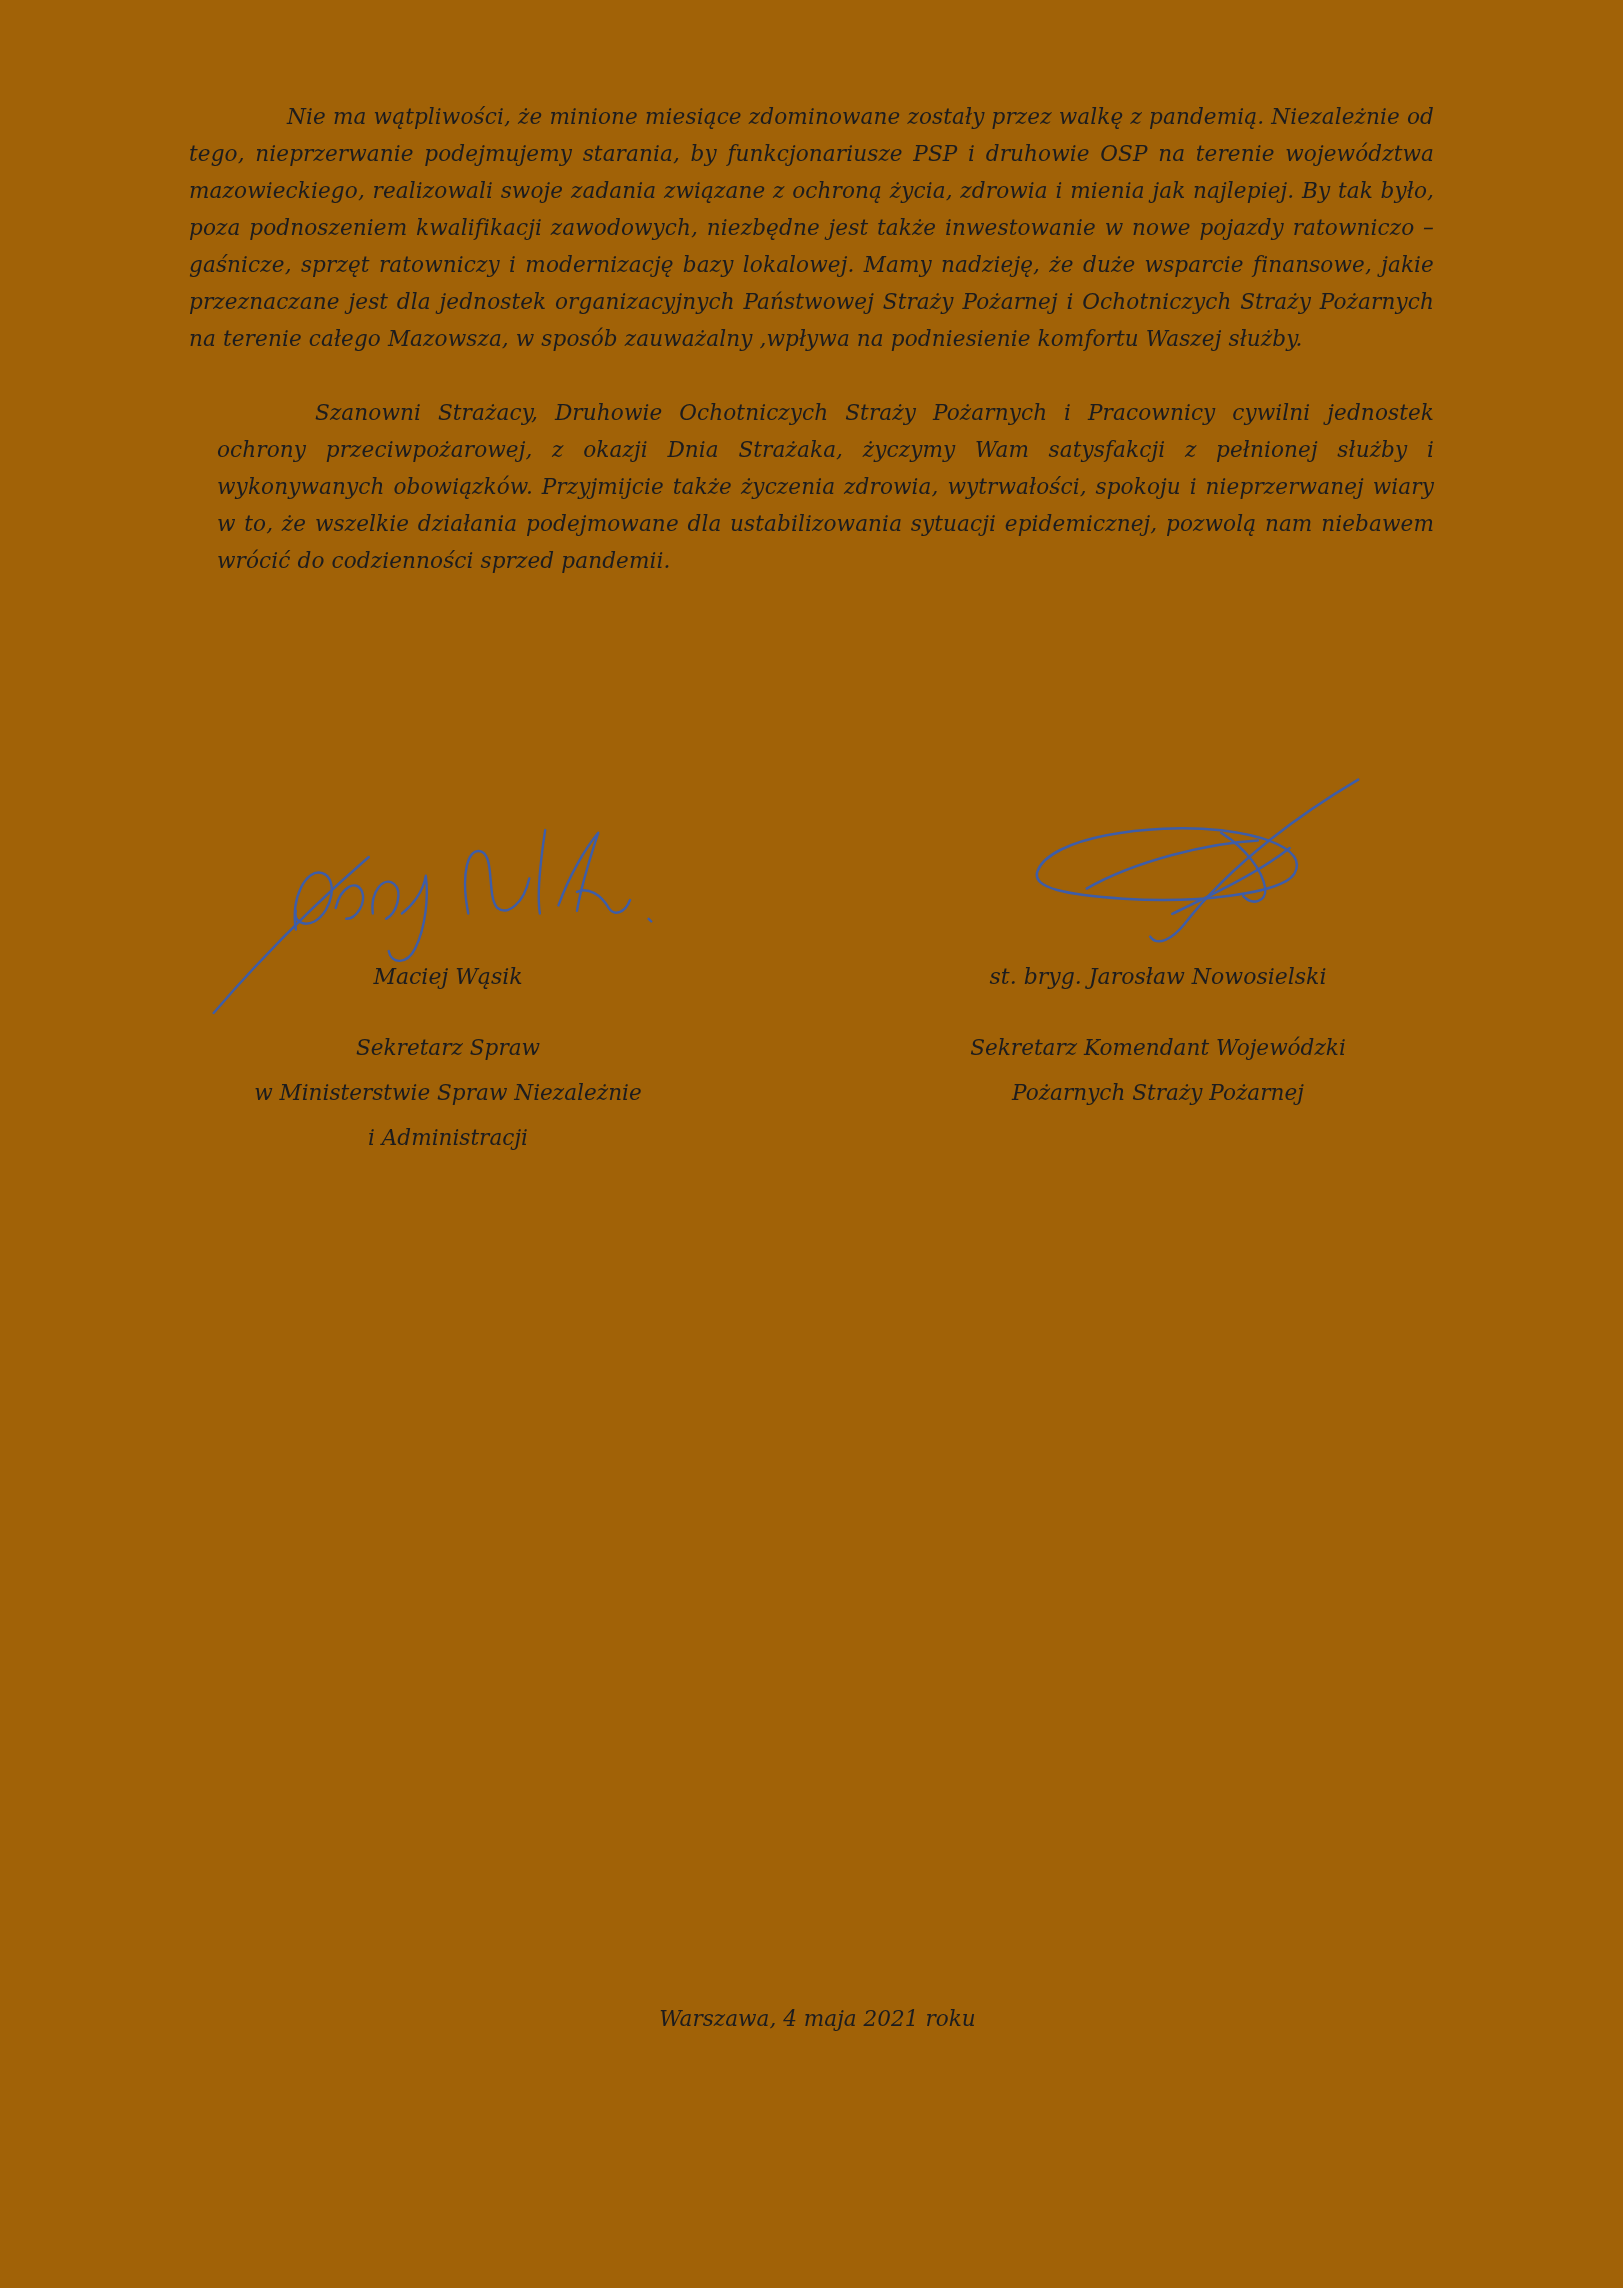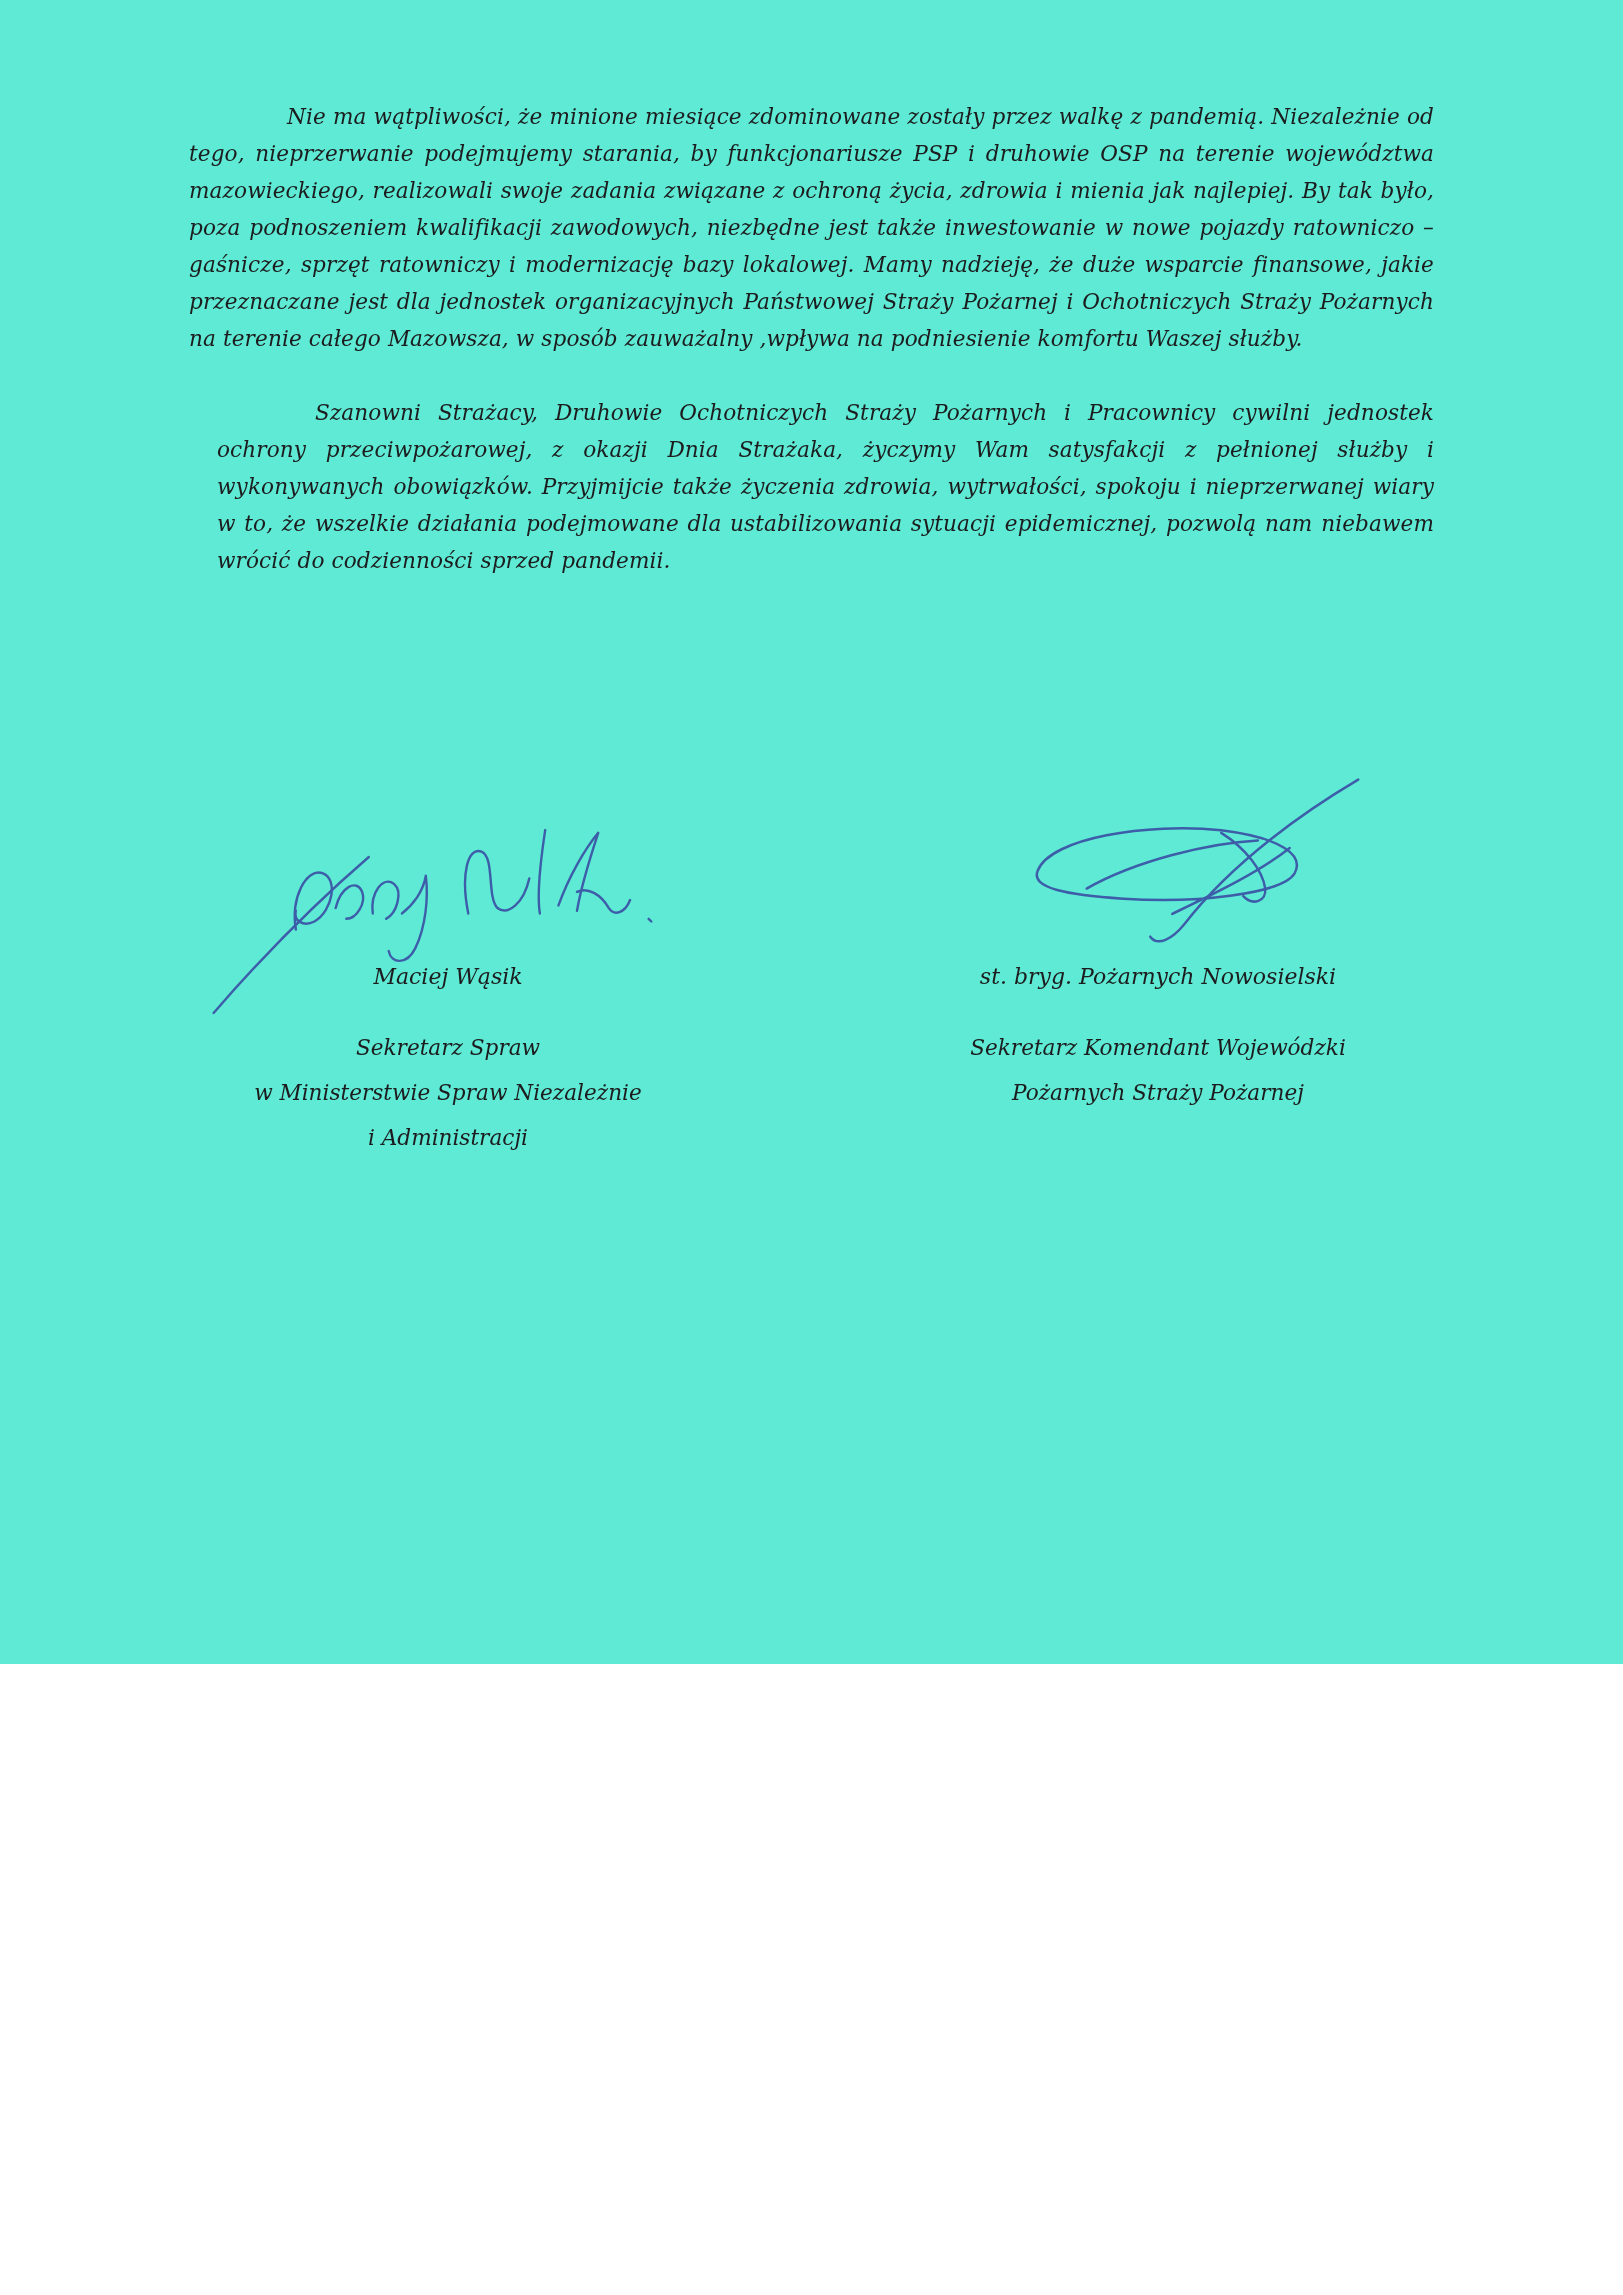--- a/index.html
+++ b/index.html
@@ -3,22 +3,22 @@
 <meta charset="utf-8">
 <style>
   html, body {
     margin: 0;
     padding: 0;
     background: #ffffff;
   }
   .page {
     position: relative;
     width: 1623px;
-    height: 1664px;
-    background: #5eead4;
+    height: 2288px;
+    background: #a16207;
     overflow: hidden;
     font-family: "DejaVu Serif", "Liberation Serif", serif;
     font-style: italic;
     color: #1c1c1e;
   }
   .content {
     position: absolute;
     left: 189px;
     right: 189px;
     top: 98px;
@@ -110,21 +110,21 @@
   <div class="sig-block sig-block-left">
     <div class="sig-name">Maciej Wąsik</div>
     <div class="sig-titles">
       <div>Sekretarz Spraw</div>
       <div>w Ministerstwie Spraw Niezależnie</div>
       <div>i Administracji</div>
     </div>
   </div>
 
   <div class="sig-block sig-block-right">
-    <div class="sig-name">st. bryg. Pożarnych Nowosielski</div>
+    <div class="sig-name">st. bryg. Jarosław Nowosielski</div>
     <div class="sig-titles">
       <div>Sekretarz Komendant Wojewódzki</div>
       <div>Pożarnych Straży Pożarnej</div>
     </div>
   </div>
 
   <div class="date-line">Warszawa, 4 maja 2021 roku</div>
 
 </div>
 

